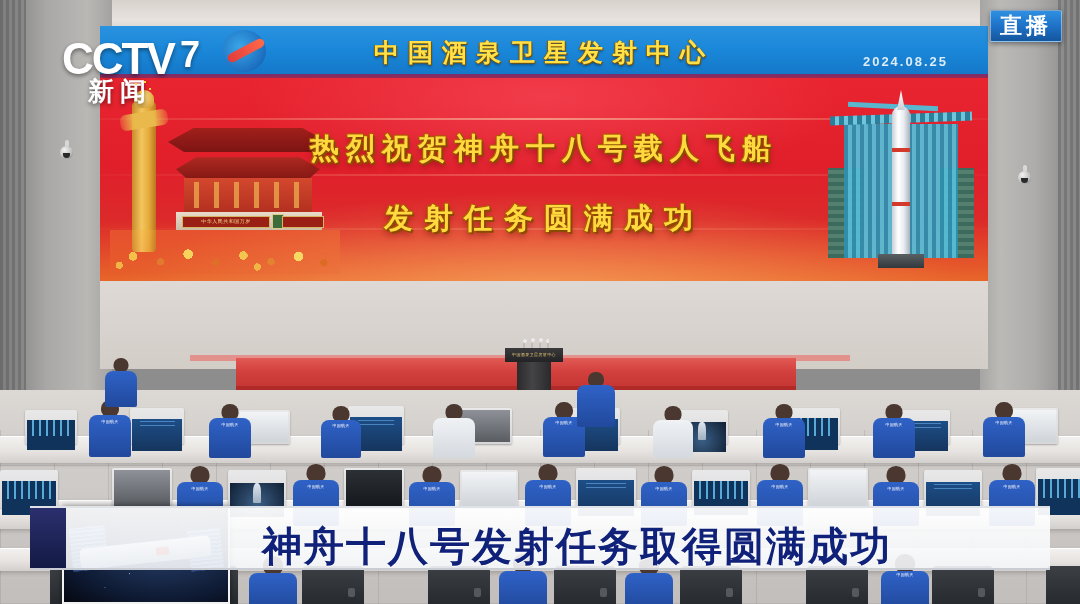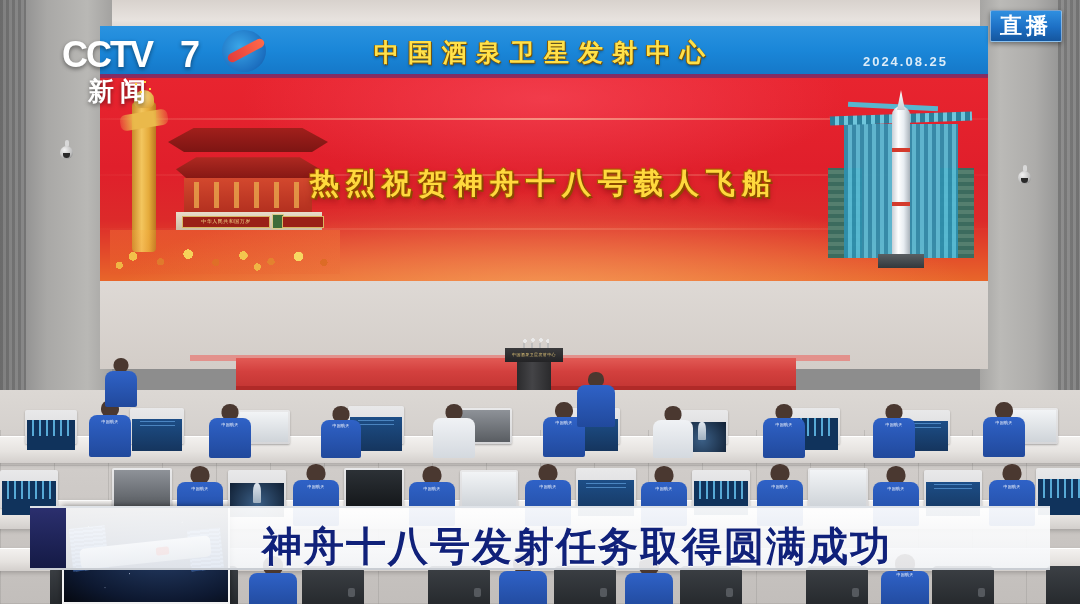--- a/index.html
+++ b/index.html
@@ -207,21 +207,21 @@
     background:linear-gradient(180deg,rgba(255,255,255,.94),rgba(244,246,249,.9));
     border-top:2px solid #dfe3e8;border-bottom:2px solid #c9cdd3;}
   .caption .txt{position:absolute;left:232px;top:0;height:76px;display:flex;align-items:center;
     font-size:40px;font-weight:700;letter-spacing:2px;color:#10217a;
     text-shadow:0 1px 0 rgba(255,255,255,.9);white-space:nowrap;}
   .caption .ltab{position:absolute;left:0;top:0;width:36px;height:60px;
     background:linear-gradient(180deg,#2b2f6e,#141a45);}
 
   
   .cctv-logo{position:absolute;left:62px;top:28px;width:190px;height:80px;}
-  .cctv-logo .cc{position:absolute;left:0;top:6px;font-size:36px;font-weight:700;color:#fff;
+  .cctv-logo .cc{position:absolute;left:0;top:6px;font-size:44px;font-weight:700;color:#fff;
     letter-spacing:-2px;text-shadow:0 2px 4px rgba(0,0,0,.45);font-family:"Liberation Sans",sans-serif;}
   .cctv-logo .num{position:absolute;left:118px;top:6px;font-size:36px;font-weight:700;color:#fff;
     text-shadow:0 2px 4px rgba(0,0,0,.45);}
   .cctv-logo .swoosh{position:absolute;left:160px;top:2px;width:44px;height:42px;
     border-radius:50%;background:radial-gradient(circle at 40% 40%,#3aa6e8,#1c6fc0 70%,#12508f);}
   .cctv-logo .swoosh:after{content:"";position:absolute;left:4px;top:16px;width:40px;height:9px;
     background:linear-gradient(90deg,#e23b3b,#ff6a4a);transform:rotate(-28deg);border-radius:5px;}
   .cctv-logo .news{position:absolute;left:26px;top:46px;font-size:26px;font-weight:700;color:#fff;
     letter-spacing:6px;text-shadow:0 2px 4px rgba(0,0,0,.5);}
   .cctv-logo .stars{position:absolute;left:70px;top:52px;width:26px;height:22px;
@@ -314,20 +314,21 @@
         <div class="crane2"></div>
         <div class="rocket">
           <div class="band" style="top:42px"></div>
           <div class="band" style="top:96px"></div>
         </div>
         <div class="rocket-base"></div>
       </div>
 
       <div class="banner-text">
         <div class="b-line">热烈祝贺神舟十八号载人飞船</div>
+        <div class="b-line l2">发射任务圆满成功</div>
       </div>
     </div>
   </div>
 
   <div class="stage-floor"></div>
   <div class="red-strip"></div>
   <div class="red-platform"></div>
   <div class="podium">
     <div class="mics"></div>
     <div class="top">

